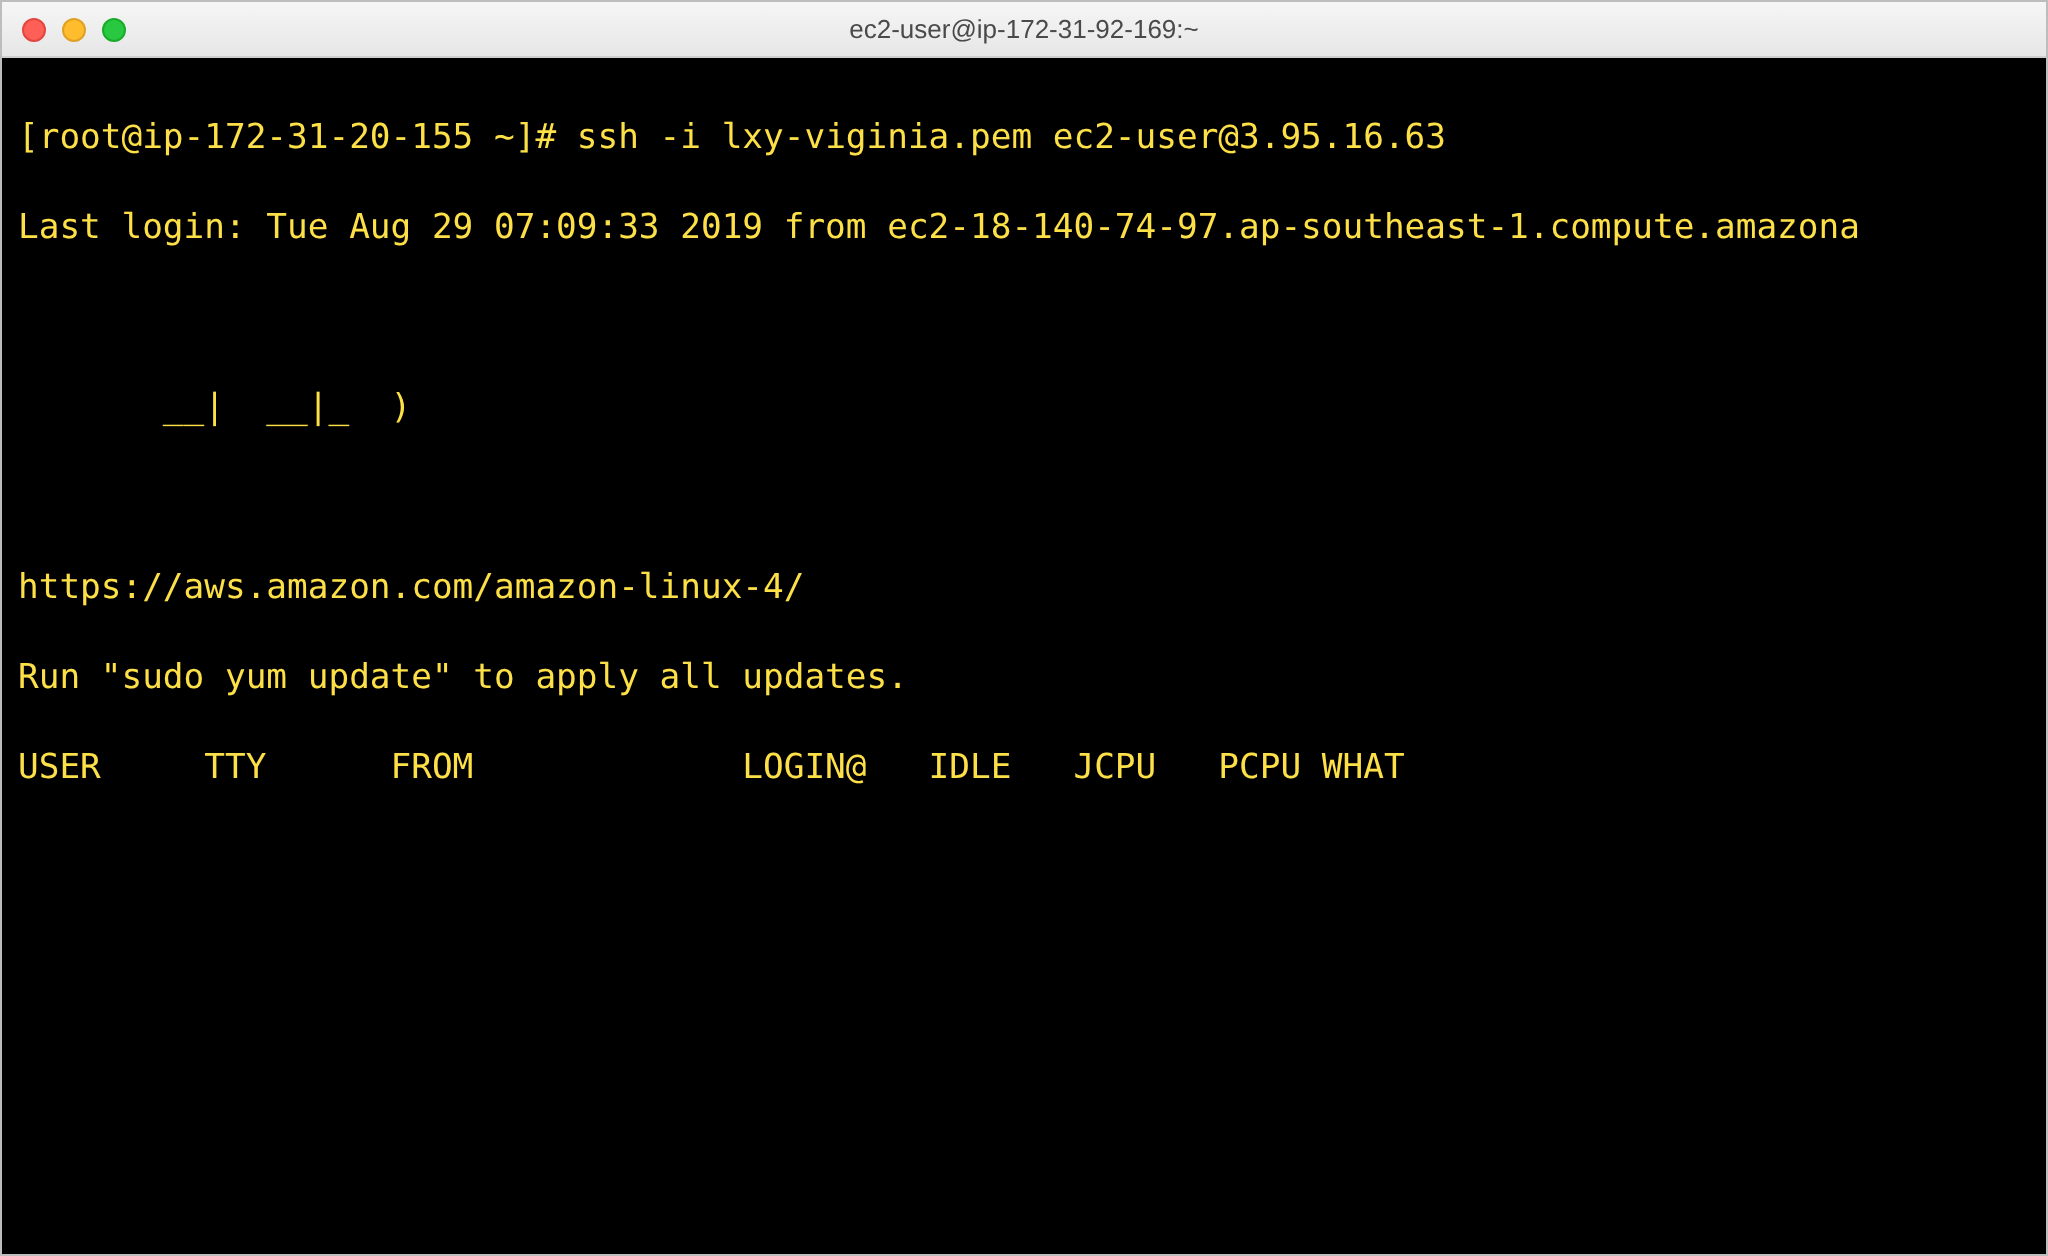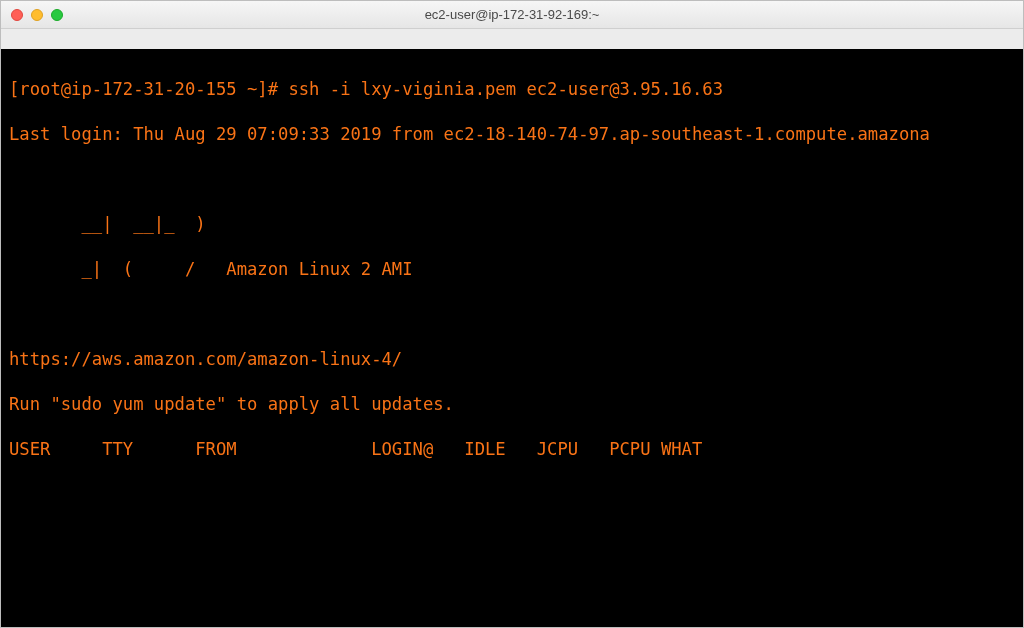--- a/index.html
+++ b/index.html
@@ -19,52 +19,50 @@
   }
   .traffic-lights { display: flex; gap: 8px; margin-left: 10px; }
   .tl { width: 12px; height: 12px; border-radius: 50%; }
   .tl.red { background:#ff5f57; border:1px solid #e1473f; }
   .tl.yellow { background:#ffbd2e; border:1px solid #dfa123; }
   .tl.green { background:#28c940; border:1px solid #1aab29; }
   .title { position:absolute; left:0; right:0; text-align:center; font-size:13px; color:#4a4a4a; font-family:-apple-system,Helvetica,Arial,sans-serif; pointer-events:none;}
   .term {
     flex:1;
     background:#000;
-    color:#f97316;
+    color:#fde047;
     padding: 6px 8px 0 8px;
     font-size: 17.2px;
     line-height: 22.5px;
     white-space: pre;
     letter-spacing: 0px;
     position: relative;
     overflow: hidden;
-    margin-top: 20px;
   }
   .red { color:#ff3b30; }
   .row { display:block; }
 </style>
 </head>
 <body>
 
 <div class="window">
   <div class="titlebar">
     <div class="traffic-lights">
       <div class="tl red"></div>
       <div class="tl yellow"></div>
       <div class="tl green"></div>
     </div>
     <div class="title">ec2-user@ip-172-31-92-169:~</div>
   </div>
 
   <div class="term">
 <span class="row"><span>[root@ip-172-31-20-155 ~]# </span><span>ssh -i lxy-viginia.pem ec2-user@3.95.16.63</span></span>
-<span class="row">Last login: Thu Aug 29 07:09:33 2019 from ec2-18-140-74-97.ap-southeast-1.compute.amazona</span>
+<span class="row">Last login: Tue Aug 29 07:09:33 2019 from ec2-18-140-74-97.ap-southeast-1.compute.amazona</span>
 <span class="row">&nbsp;</span>
 <span class="row">       __|  __|_  )</span>
-<span class="row">       _|  (     /   Amazon Linux 2 AMI</span>
 <span class="row">&nbsp;</span>
 <span class="row">https://aws.amazon.com/amazon-linux-4/</span>
 <span class="row">Run "sudo yum update" to apply all updates.</span>
 <span class="row">USER     TTY      FROM             LOGIN@   IDLE   JCPU   PCPU WHAT</span>
 
 
 
 
 
 

